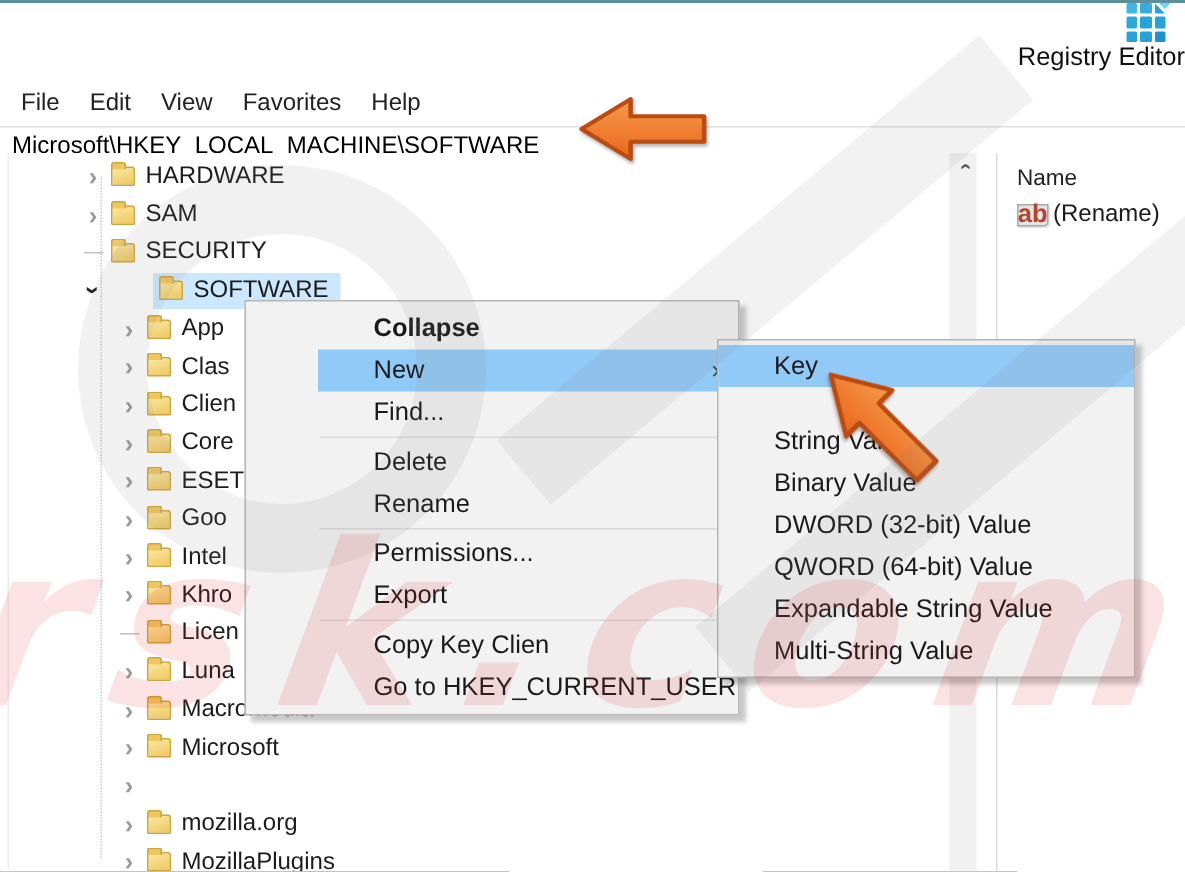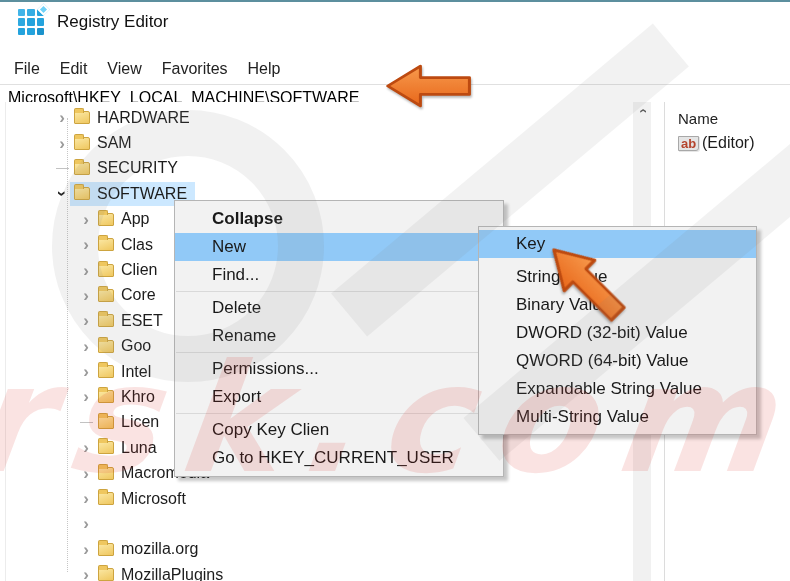--- a/index.html
+++ b/index.html
@@ -3,21 +3,21 @@
 <meta charset="utf-8">
 <style>
   * { margin:0; padding:0; box-sizing:border-box; }
   html,body { background:#888; }
   .screen {
     position:relative; width:790px; height:581px; background:#fff;
     font-family:"Liberation Sans", sans-serif; overflow:hidden; color:#1b1b1b;
     border-top:2px solid #5c8f9e;
   }
   
-  .titlebar { height:40px; display:flex; align-items:center; padding-left:18px; background:#fff; }
+  .titlebar { height:40px; display:flex; align-items:flex-end; padding-left:18px; background:#fff;flex-direction:column; }
   .reg-icon { position:relative; width:26px; height:26px; margin-right:13px; flex:none; }
   .reg-icon .grid { display:grid; grid-template-columns:repeat(3,1fr); grid-template-rows:repeat(3,1fr); gap:2px; width:26px; height:26px; }
   .reg-icon .cell { background:#24a3dd; border-radius:1px; }
   .reg-icon .cell:nth-child(1){background:#41b4e8;} .reg-icon .cell:nth-child(2){background:#35ade3;}
   .reg-icon .cell:nth-child(4){background:#2ea9e0;} .reg-icon .cell:nth-child(9){background:#1b93cc;}
   .reg-icon .dia { position:absolute; top:-4px; right:-4px; width:9px; height:9px; background:#6fd2f8; border:2px solid #fff; transform:rotate(45deg); }
   .title-text { font-size:17px; color:#111; }
   
   .menubar { height:30px; display:flex; align-items:center; padding-left:4px; background:#fff;margin-top:12px; }
   .menubar .mitem { padding:3px 10px; font-size:16px; color:#222; }
@@ -29,52 +29,52 @@
   .pane-left-edge { position:absolute; left:5px; top:0; bottom:0; width:1px; background:#ececec; }
   .tree { position:absolute; left:0; top:0; width:633px; bottom:0; padding-top:3px; overflow:hidden; }
   .tree-row { height:25.4px; display:flex; align-items:center; }
   .tree-row.lvl1 { padding-left:54px; }
   .tree-row.lvl2 { padding-left:78px; }
   .chev { width:16px; flex:none; text-align:center; color:#9b9b9b; font-size:17px; font-weight:600; line-height:1; }
   .chev.expanded { color:#222; transform:rotate(90deg); }
   .chev.none { color:transparent; position:relative; }
   .chev.none::before { content:""; position:absolute; left:2px; top:50%; width:13px; height:1px; background:#c2c2c2; }
   .rowbody { display:flex; align-items:center; padding:3px 8px 3px 2px; }
-  .rowbody.sel { background:#cce8ff; }
+  .rowbody.sel { background:#cce8ff;margin-left:32px; }
   .folder-icon { width:16px; height:13px; margin:0 7px 0 2px; flex:none; position:relative;
     background:linear-gradient(160deg,#fbe8a4,#efc75f); border:1px solid #cda43f; border-radius:2px 2px 1px 1px; }
   .folder-icon::before { content:""; position:absolute; top:-4px; left:-1px; width:8px; height:4px;
     background:#efc75f; border:1px solid #cda43f; border-bottom:none; border-radius:2px 2px 0 0; }
   .tree-label { font-size:16px; color:#1c1c1c; white-space:nowrap; }
   .tree-rail { position:absolute; left:67px; top:16px; height:454px; border-left:1px dotted #c6c6c6; }
   
   .vscroll { position:absolute; left:633px; top:0; width:18px; bottom:0; background:#f1f1f1; }
   .vscroll .up { height:17px; display:flex; align-items:center; justify-content:center; }
   .scroll-up-glyph { display:inline-block; transform:rotate(-90deg); color:#5a5a5a; font-size:14px; font-weight:700; line-height:1; }
   .pane-divider { position:absolute; left:664px; top:0; bottom:0; width:1px; background:#dcdcdc; }
   
   .rightpane { position:absolute; left:666px; top:0; right:0; bottom:0; padding:8px 0 0 12px; }
   .col-header { font-size:15px; color:#222; margin-bottom:7px; }
   .value-row { display:flex; align-items:center; }
   .ab-icon { width:21px; height:15px; flex:none; margin-right:3px; background:#e5e5e5; border:1px solid #a8a8a8;
-    color:#b5442d; font-size:13px; font-weight:700; display:flex; align-items:center; justify-content:center;
+    color:#b5442d; font-size:17px; font-weight:700; display:flex; align-items:center; justify-content:center;
     border-radius:0 0 3px 0; box-shadow:1px 1px 0 #e6e6e6; }
   .value-label { font-size:16px; color:#1c1c1c; }
   
   .menu { position:absolute; background:#f2f2f2; border:1px solid #b5b5b5;
     box-shadow:4px 4px 3px rgba(0,0,0,0.22); padding:4px 0; z-index:30; }
-  .ctx { left:174px; top:198px; width:330px; }
+  .ctx { left:163px; top:198px; width:330px;padding-left:48px; }
   .sub { left:478px; top:224px; width:279px; padding:3px 0; z-index:31; }
   .menu .item { height:28px; line-height:28px; padding-left:37px; font-size:17px; color:#1a1a1a;
     position:relative; white-space:nowrap; }
   .menu .item.bold { font-weight:700; }
   .menu .item.hl { background:#91c9f7; }
   .menu .item .sub-arrow { position:absolute; right:12px; top:0; color:#444; font-size:17px; }
   .menu-sep { height:1px; background:#d9d9d9; margin:2px 1px; }
-  .sub .item:first-child { margin-bottom:5px; }
+  .sub .item:first-child { margin-bottom:22px; }
   
   .ann { position:absolute; z-index:40; filter:drop-shadow(1px 2px 1px rgba(0,0,0,0.28)); }
   .arrow1 { left:386px; top:61px; width:86px; height:46px; }
   .arrow2 { left:552px; top:223px; width:95px; height:50px; transform:rotate(45deg); transform-origin:2px 25px; }
   
   .wm { position:absolute; inset:0; z-index:60; pointer-events:none; overflow:hidden; }
   .wm-ring { position:absolute; left:52px; top:108px; width:272px; height:272px; border-radius:50%;
     border:46px solid rgba(125,125,125,0.11); }
   .wm-band1 { position:absolute; left:300px; top:150px; width:420px; height:56px; background:rgba(125,125,125,0.10); transform:rotate(-40deg); }
   .wm-band2 { position:absolute; left:430px; top:268px; width:440px; height:56px; background:rgba(125,125,125,0.10); transform:rotate(-40deg); }
@@ -259,21 +259,21 @@
         <span class="scroll-up-glyph">›</span>
       </div>
     </div>
 
     <div class="pane-divider"></div>
 
     <div class="rightpane">
       <div class="col-header">Name</div>
       <div class="value-row">
         <span class="ab-icon">ab</span>
-        <span class="value-label">(Editor)</span>
+        <span class="value-label">(Rename)</span>
       </div>
     </div>
   </div>
 
   <div class="menu ctx">
     <div class="item bold">Collapse</div>
     <div class="item hl">
       <span>New</span>
       <span class="sub-arrow">›</span>
     </div>

